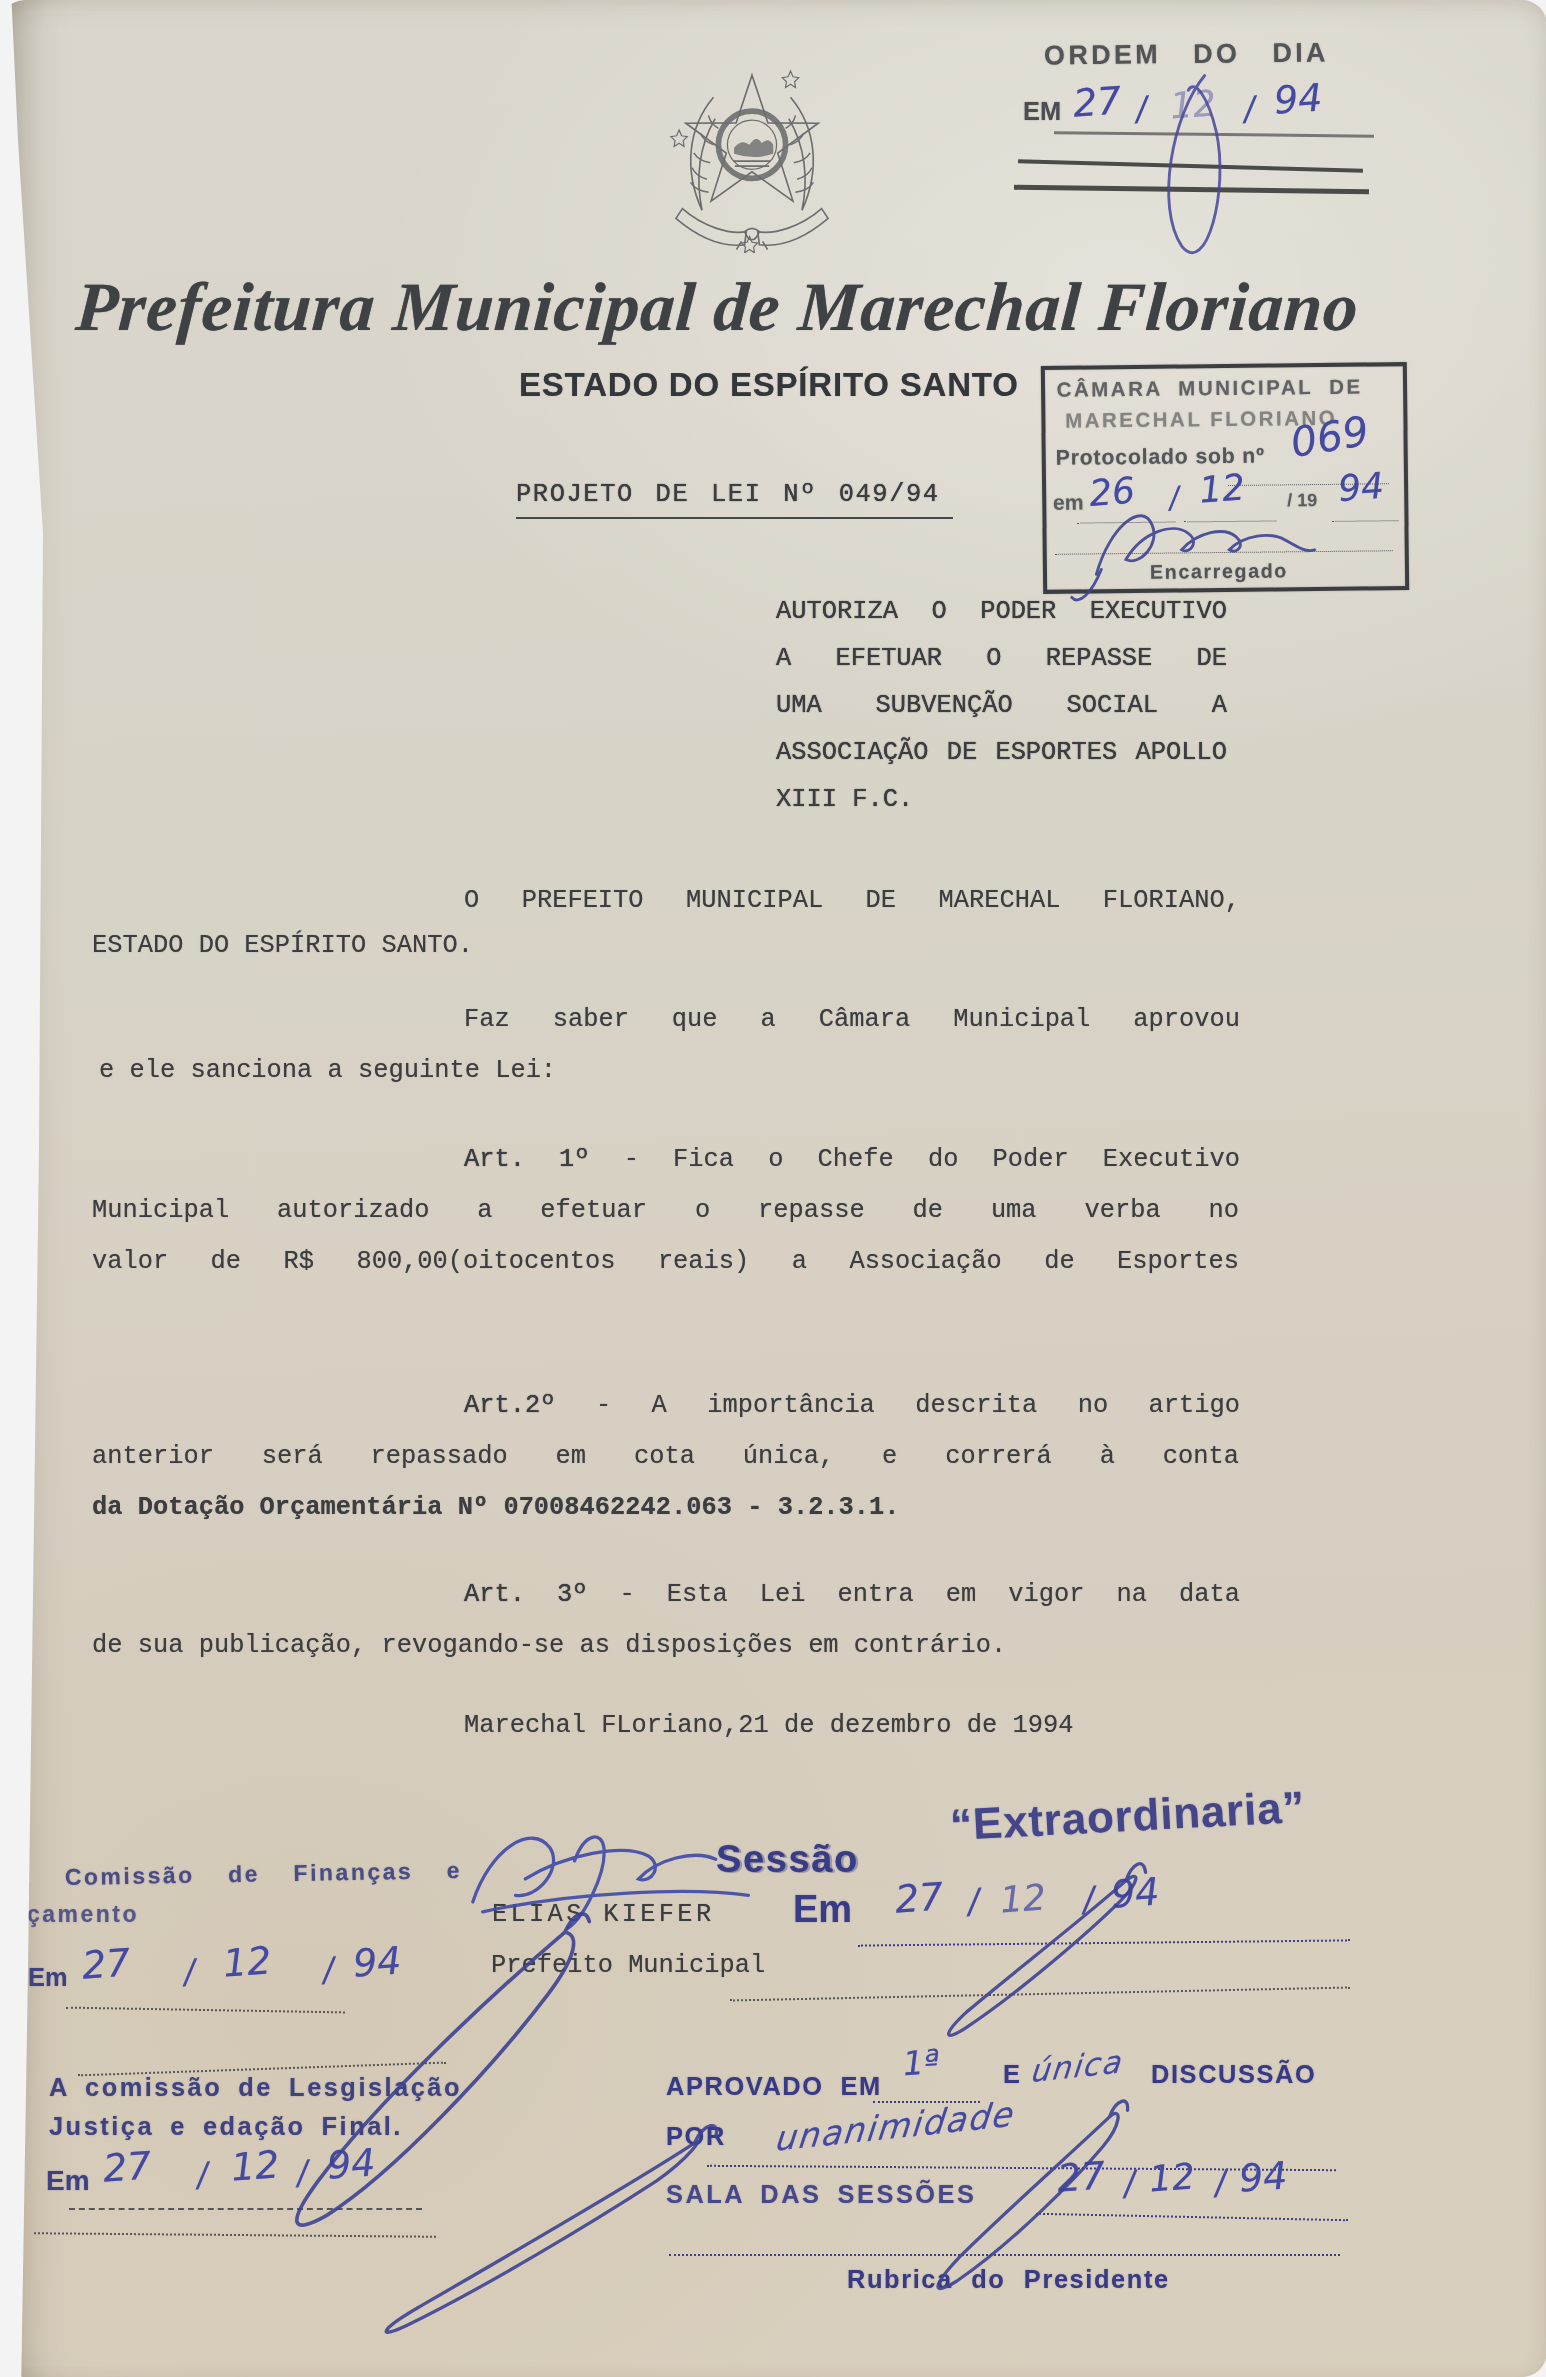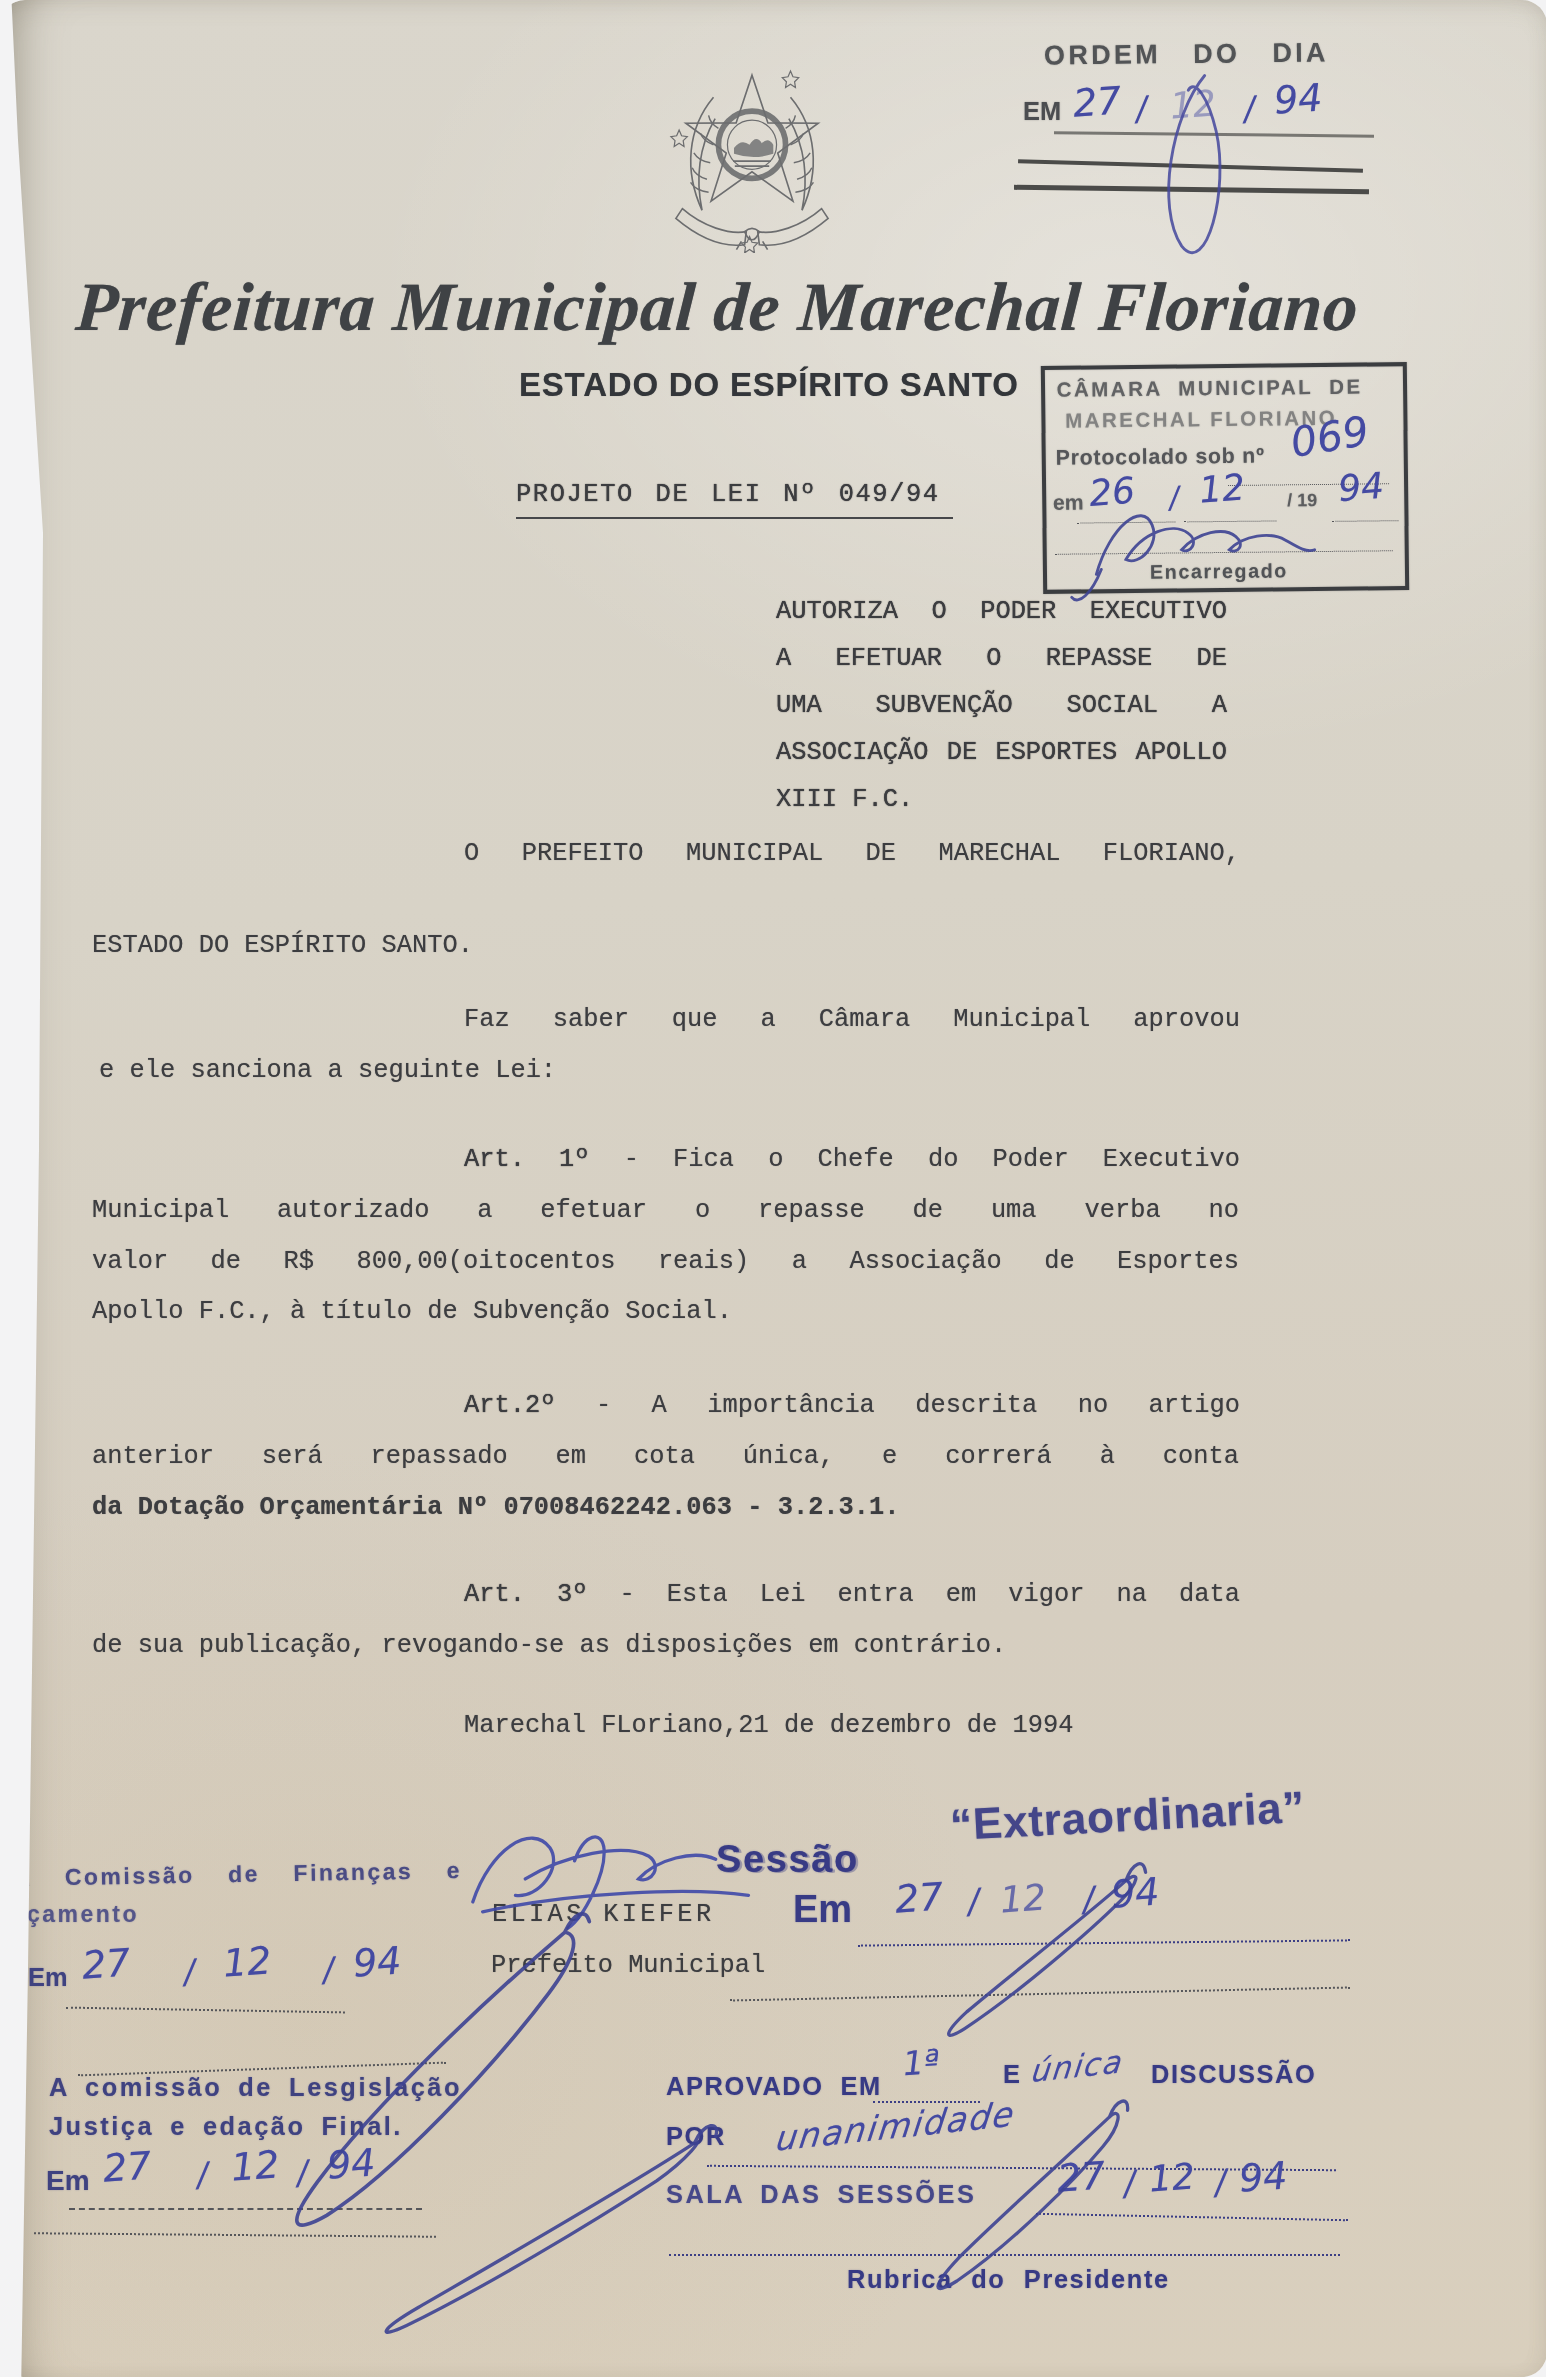--- a/index.html
+++ b/index.html
@@ -93,32 +93,31 @@
 
     <div class="abs tw twb" style="left:516px;top:480px;letter-spacing:1.6px;word-spacing:4.9px;border-bottom:2.5px solid #46474a;
                 padding:0 13px 6.6px 0;">PROJETO DE LEI Nº 049/94</div>
 
     <div class="abs tw twj twb" style="left:776px;top:597px;width:451px;">AUTORIZA O PODER EXECUTIVO</div>
     <div class="abs tw twj twb" style="left:776px;top:644px;width:451px;">A EFETUAR O REPASSE DE</div>
     <div class="abs tw twj twb" style="left:776px;top:691px;width:451px;">UMA SUBVENÇÃO SOCIAL A</div>
     <div class="abs tw twj twb" style="left:776px;top:738px;width:451px;">ASSOCIAÇÃO DE ESPORTES APOLLO</div>
     <div class="abs tw twb" style="left:776px;top:785px;">XIII F.C.</div>
 
-    <div class="abs tw twj" style="left:464px;top:839px;width:776px;">O PREFEITO MUNICIPAL DE MARECHAL FLORIANO,</div>
+    <div class="abs tw twj" style="left:464px;top:886px;width:776px;">O PREFEITO MUNICIPAL DE MARECHAL FLORIANO,</div>
     <div class="abs tw" style="left:92px;top:931px;">ESTADO DO ESPÍRITO SANTO.</div>
     <div class="abs tw twj" style="left:464px;top:1005px;width:776px;">Faz saber que a Câmara Municipal aprovou</div>
     <div class="abs tw" style="left:99px;top:1056px;">e ele sanciona a seguinte Lei:</div>
 
     <div class="abs tw twj" style="left:464px;top:1145px;width:776px;">
       <span class="twb">Art. 1º</span>
       <span>- Fica o Chefe do Poder Executivo</span>
     </div>
     <div class="abs tw twj" style="left:92px;top:1196px;width:1147px;">Municipal autorizado a efetuar o repasse de uma verba no</div>
     <div class="abs tw twj" style="left:92px;top:1247px;width:1147px;">valor de R$ 800,00(oitocentos reais) a Associação de Esportes</div>
-    <div class="abs tw" style="left:92px;top:1297px;">Apollo F.C., à título de Subvenção Social.</div>
 
     <div class="abs tw twj" style="left:464px;top:1391px;width:776px;">
       <span class="twb">Art.2º</span>
       <span>- A importância descrita no artigo</span>
     </div>
     <div class="abs tw twj" style="left:92px;top:1442px;width:1147px;">anterior será repassado em cota única, e correrá à conta</div>
     <div class="abs tw" style="left:92px;top:1493px;font-weight:bold;">da Dotação Orçamentária Nº 07008462242.063 - 3.2.3.1.</div>
 
     <div class="abs tw twj" style="left:464px;top:1580px;width:776px;">
       <span class="twb">Art. 3º</span>

